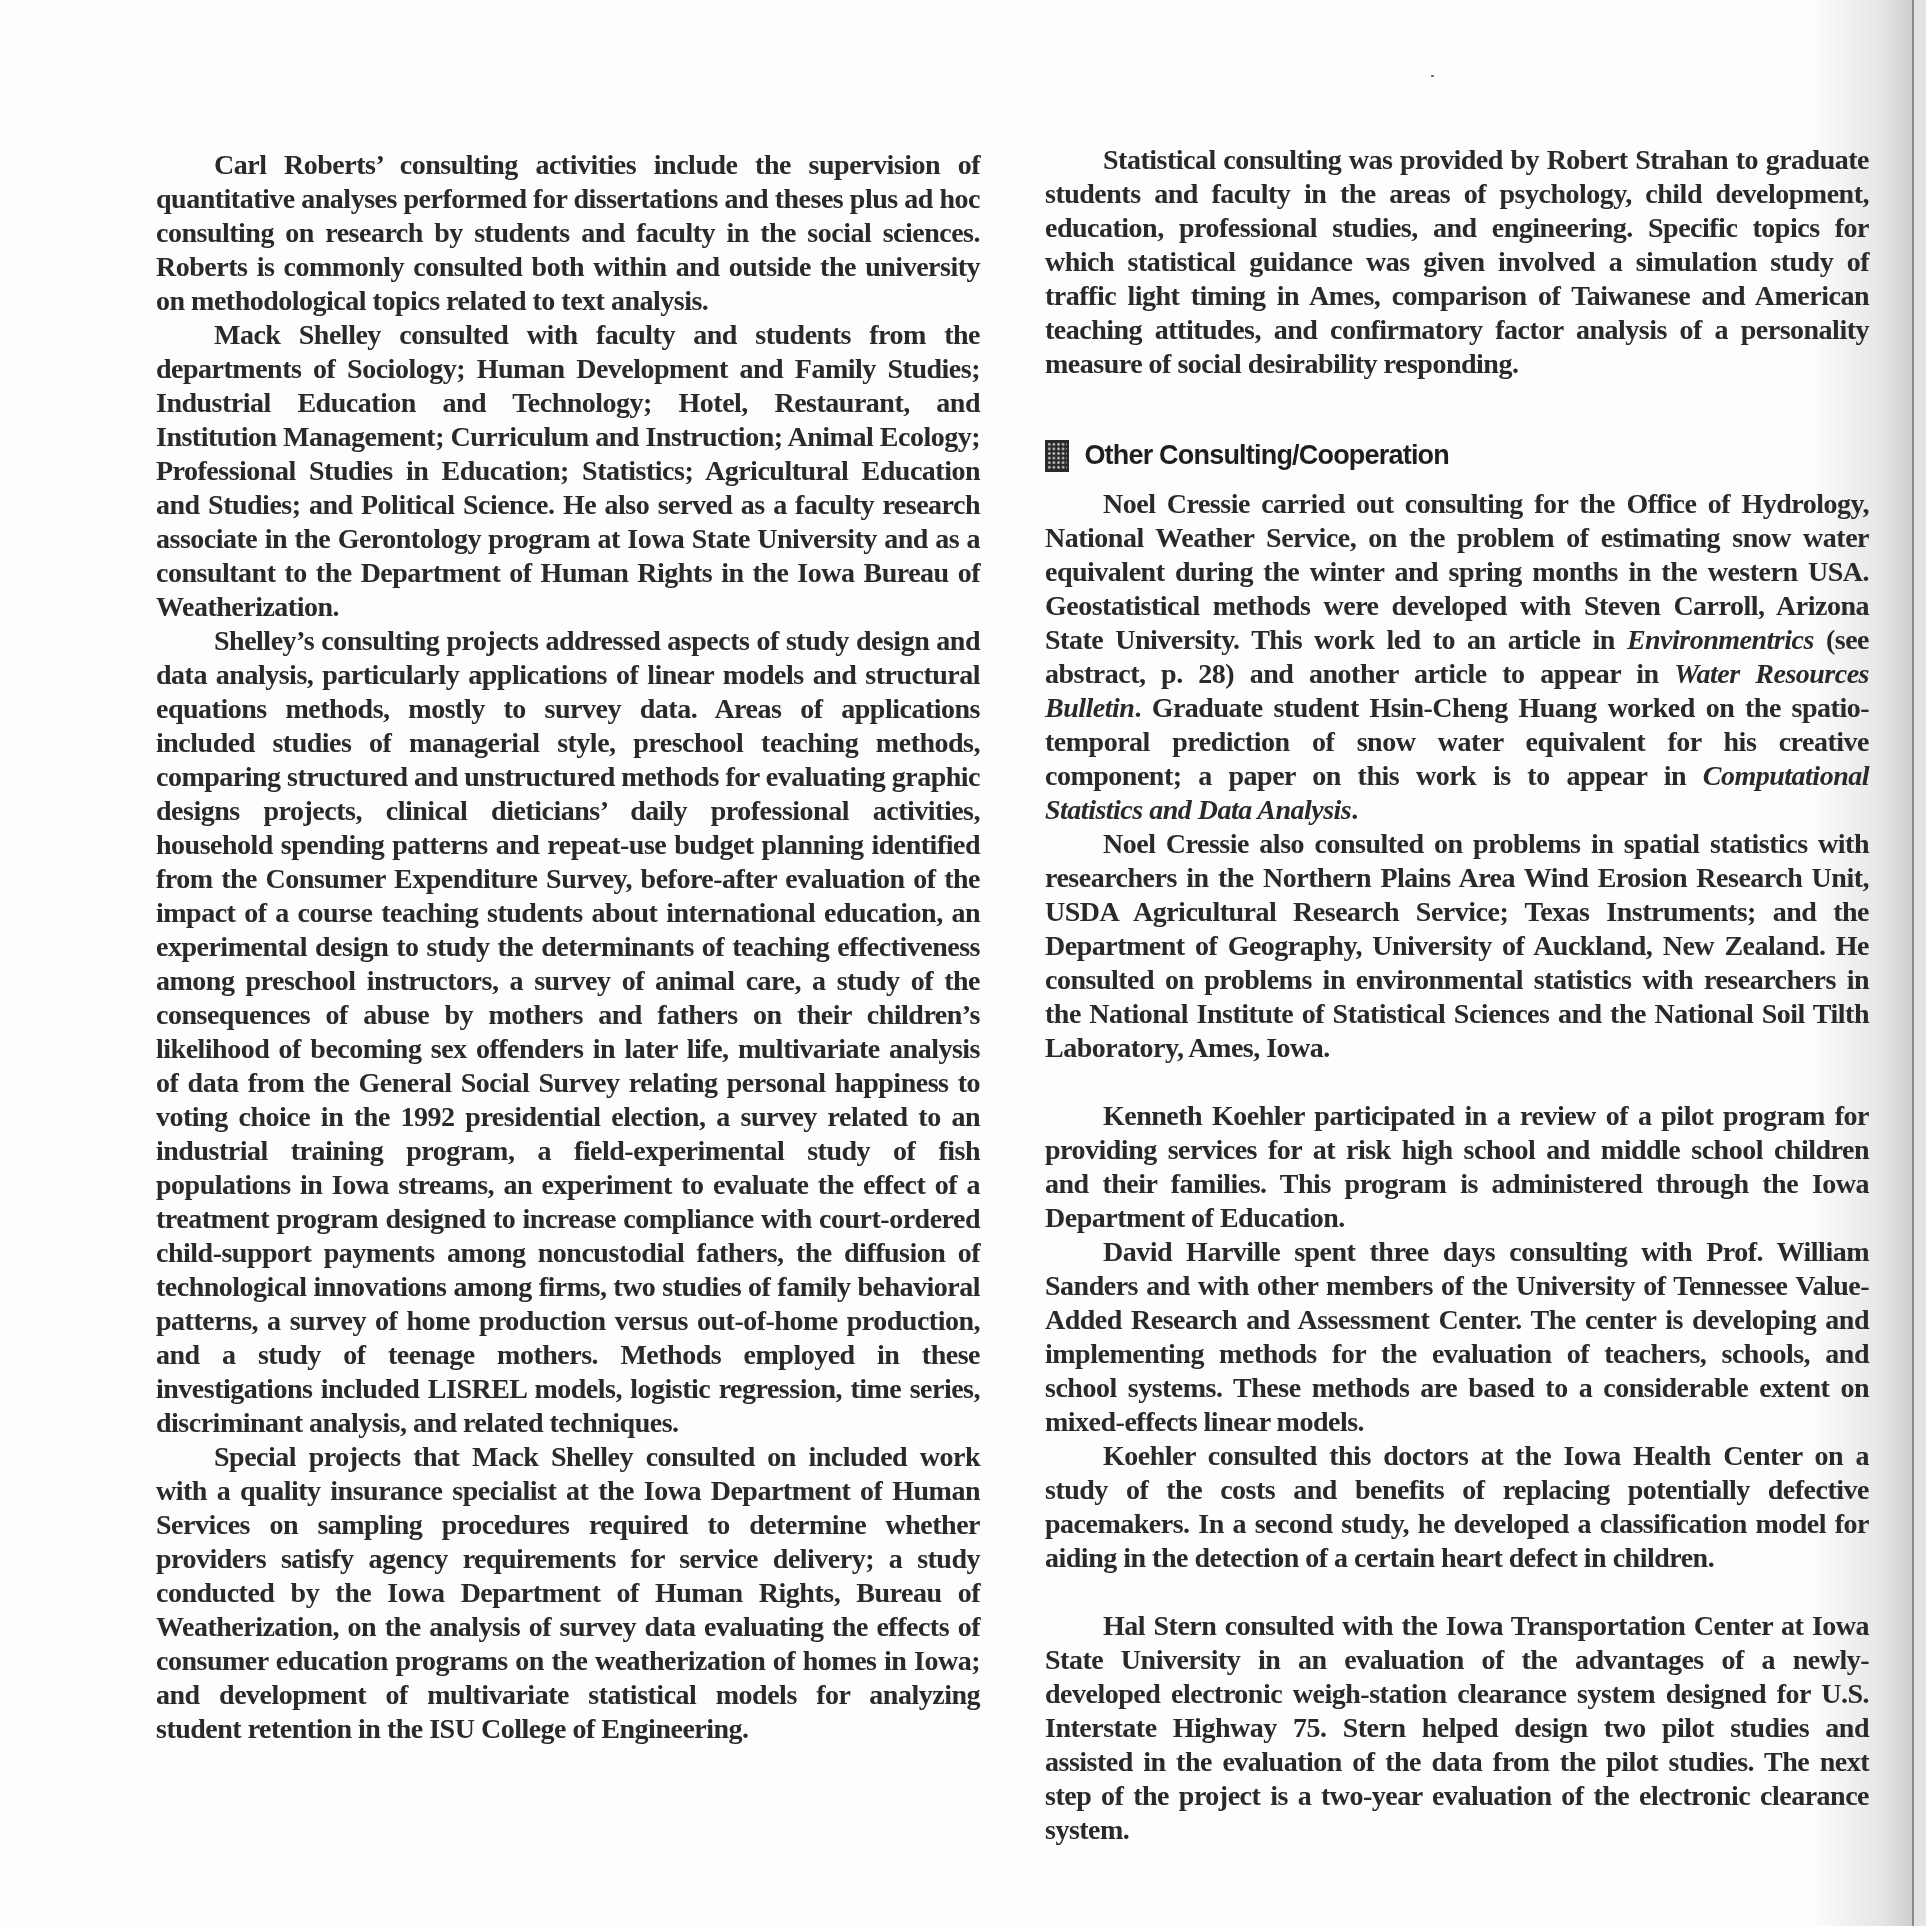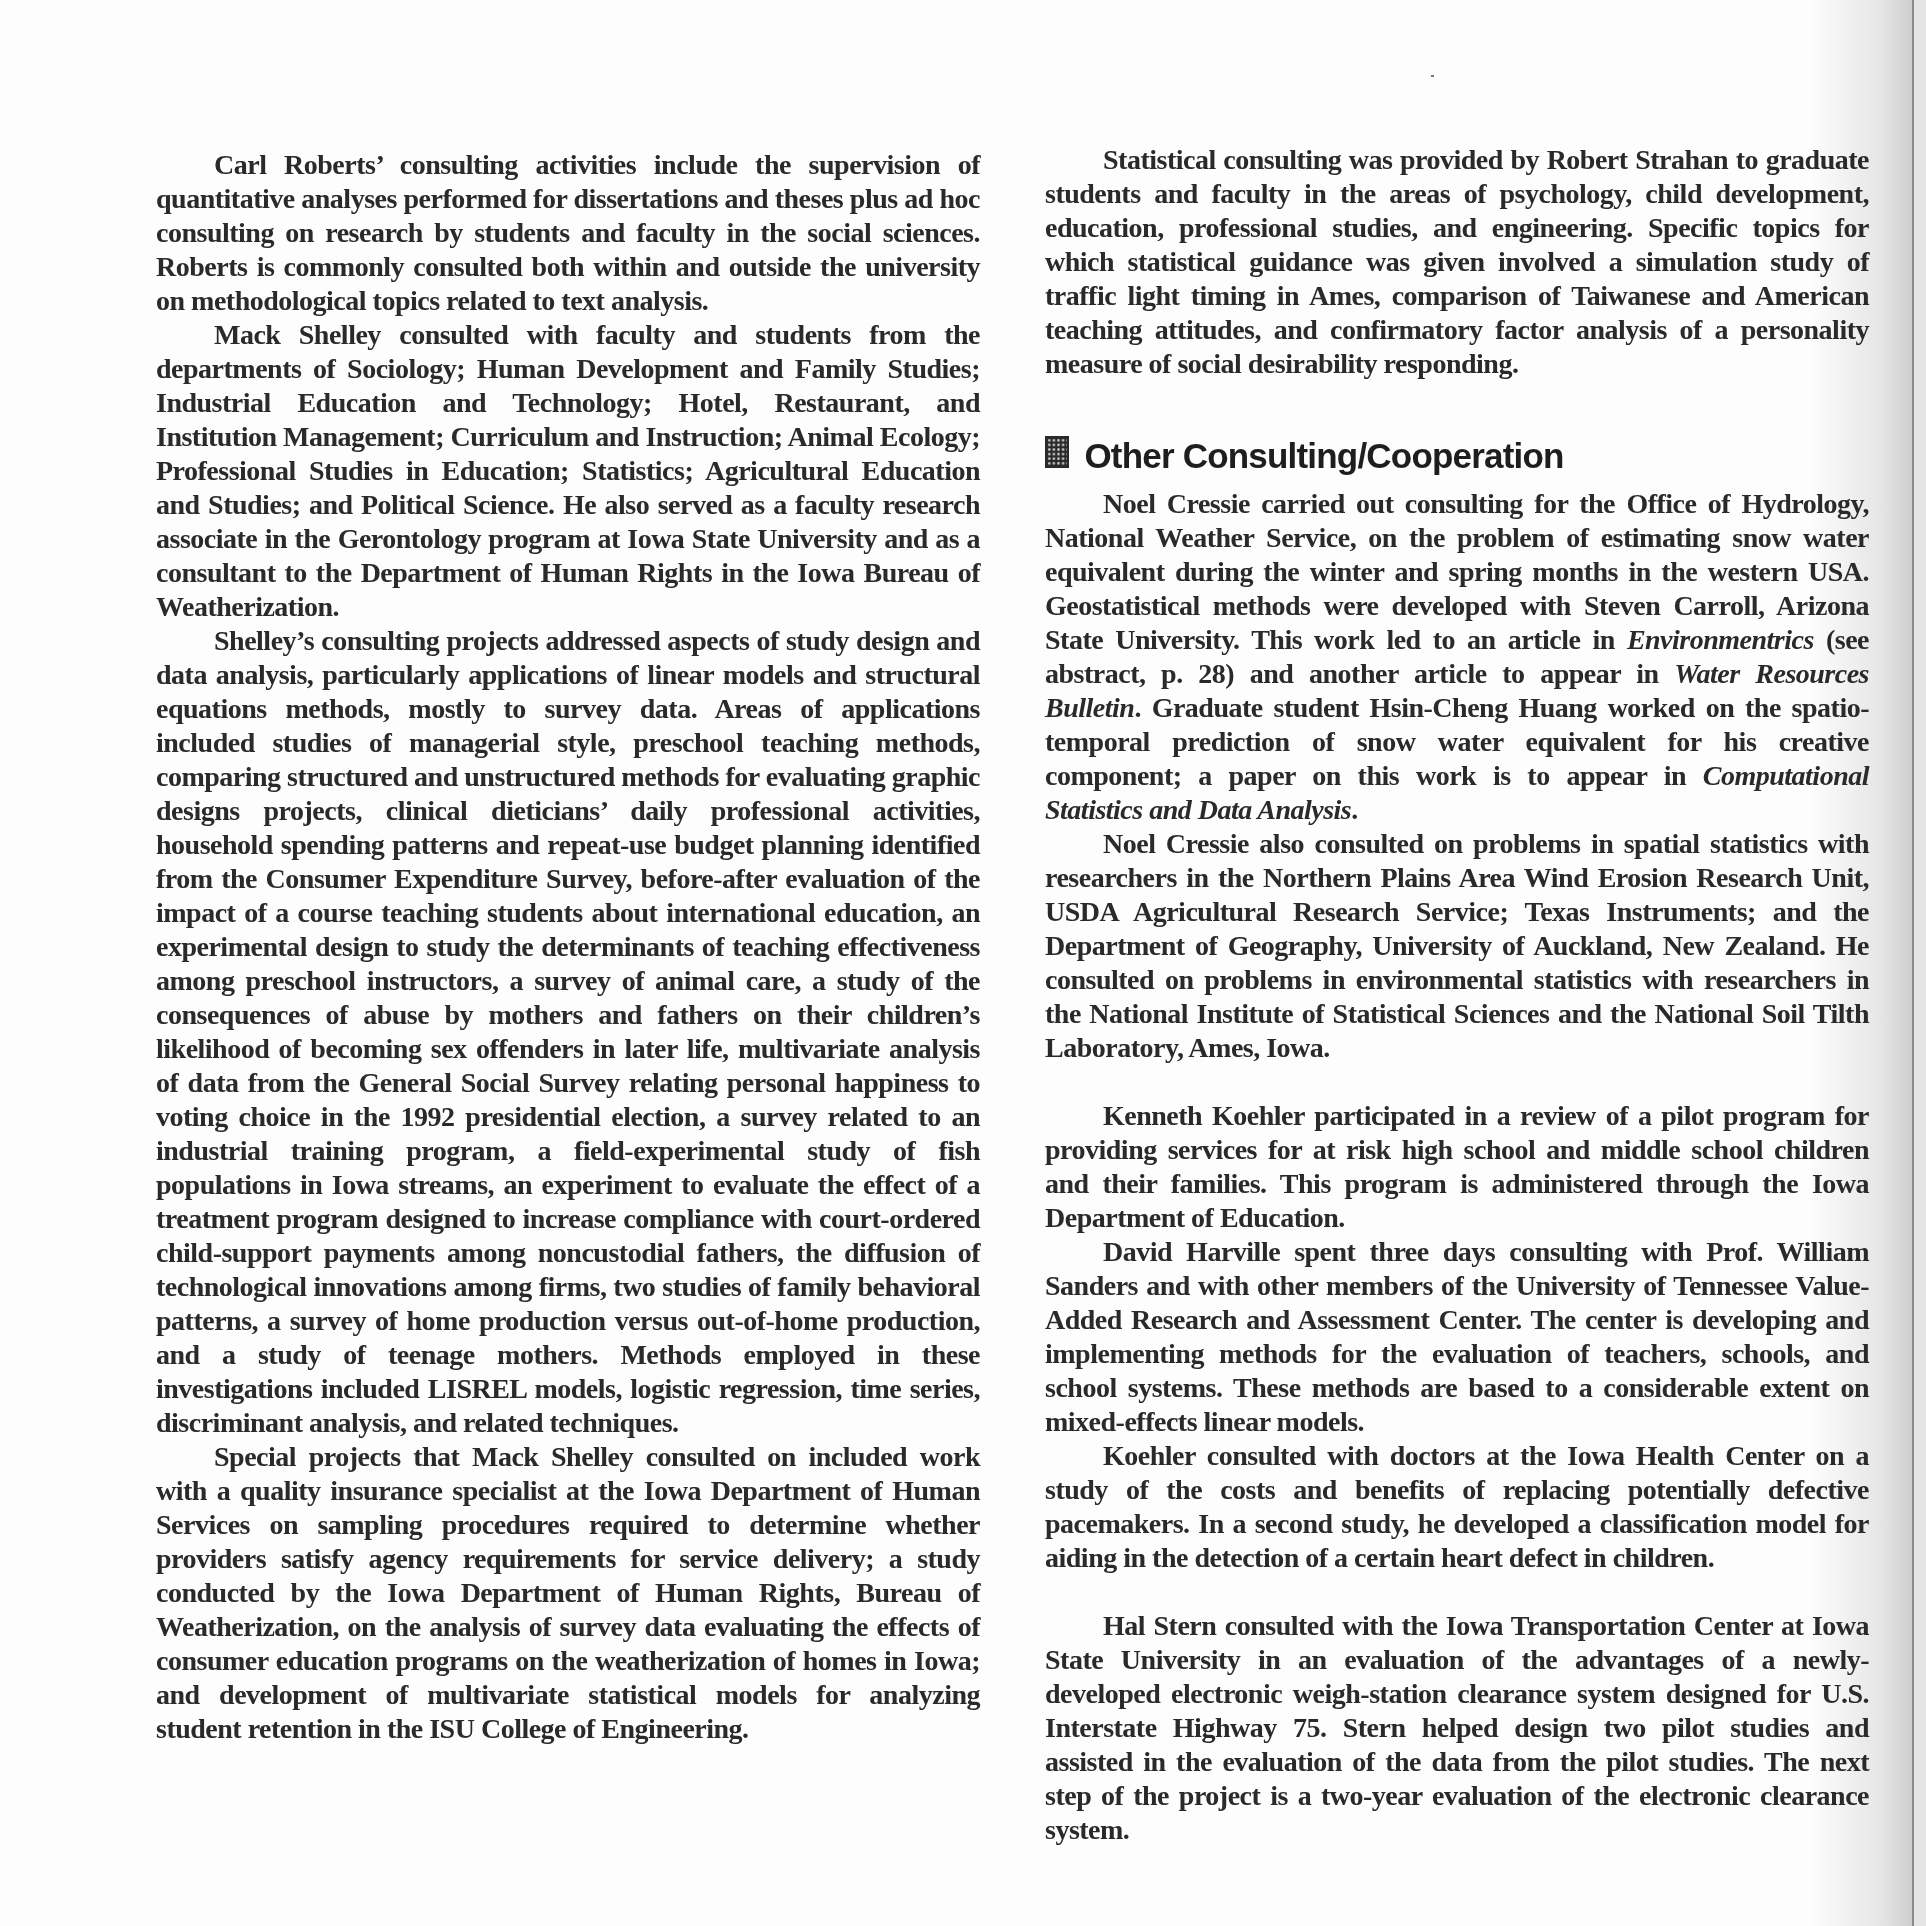--- a/index.html
+++ b/index.html
@@ -32,24 +32,24 @@
       letter-spacing: -0.5px;
       font-family: "Liberation Serif", "DejaVu Serif", serif;
       font-weight: bold;
       color: #2a2a2a;
     }
     .col-left { left: 156px; width: 824px; }
     .col-right { left: 1006px; width: 824px; top: 143px; margin-left: 39px; }
     .para { margin: 0; text-indent: 58px; }
     .para.gap { margin-top: 34px; }
     .section-heading {
-      display: flex; align-items: flex-start;
+      display: flex; align-items: center;
       margin: 55px 0 11.6px 0;
       font-family: "Liberation Sans", "DejaVu Sans", sans-serif;
-      font-weight: bold; font-size: 35px; line-height: 39px;
+      font-weight: bold; font-size: 27px; line-height: 39px;
       letter-spacing: -0.8px; color: #1e1e1e;
     }
     .heading-icon {
       width: 24px; height: 32px; margin-right: 15.4px; flex: 0 0 auto;
       background-color: #2a2a2a;
       border: 2.3px solid #2a2a2a; box-sizing: border-box;
       background-image: radial-gradient(circle, #bdbdbd 38%, #2a2a2a 42%);
       background-size: 4.6px 4.6px;
     }
     em { font-weight: bold; }
@@ -80,16 +80,16 @@
   <div class="section-heading">
     <span class="heading-icon"></span>
     <span>Other Consulting/Cooperation</span>
   </div>
 
   <p class="para"><span>Noel Cressie carried out consulting for the Office of Hydrology, National Weather Service, on the problem of estimating snow water equivalent during the winter and spring months in the western USA. Geostatistical methods were developed with Steven Carroll, Arizona State University. This work led to an article in </span><em>Environmentrics</em><span> (see abstract, p. 28) and another article to appear in </span><em>Water Resources Bulletin</em><span>. Graduate student Hsin-Cheng Huang worked on the spatio-temporal prediction of snow water equivalent for his creative component; a paper on this work is to appear in </span><em>Computational Statistics and Data Analysis</em><span>.</span></p>
 
   <p class="para">Noel Cressie also consulted on problems in spatial statistics with researchers in the Northern Plains Area Wind Erosion Research Unit, USDA Agricultural Research Service; Texas Instruments; and the Department of Geography, University of Auckland, New Zealand. He consulted on problems in environmental statistics with researchers in the National Institute of Statistical Sciences and the National Soil Tilth Laboratory, Ames, Iowa.</p>
   <p class="para gap">Kenneth Koehler participated in a review of a pilot program for providing services for at risk high school and middle school children and their families. This program is administered through the Iowa Department of Education.</p>
   <p class="para">David Harville spent three days consulting with Prof. William Sanders and with other members of the University of Tennessee Value-Added Research and Assessment Center. The center is developing and implementing methods for the evaluation of teachers, schools, and school systems. These methods are based to a considerable extent on mixed-effects linear models.</p>
-  <p class="para">Koehler consulted with doctors at the Iowa Health Center on a study of the costs and benefits of replacing potentially defective pacemakers. In a second study, he developed a classification model for aiding in the detection of a certain heart defect in children.</p>
+  <p class="para">Koehler consulted this doctors at the Iowa Health Center on a study of the costs and benefits of replacing potentially defective pacemakers. In a second study, he developed a classification model for aiding in the detection of a certain heart defect in children.</p>
   <p class="para gap">Hal Stern consulted with the Iowa Transportation Center at Iowa State University in an evaluation of the advantages of a newly-developed electronic weigh-station clearance system designed for U.S. Interstate Highway 75. Stern helped design two pilot studies and assisted in the evaluation of the data from the pilot studies. The next step of the project is a two-year evaluation of the electronic clearance system.</p>
 </div>
 
 
 </body></html>

